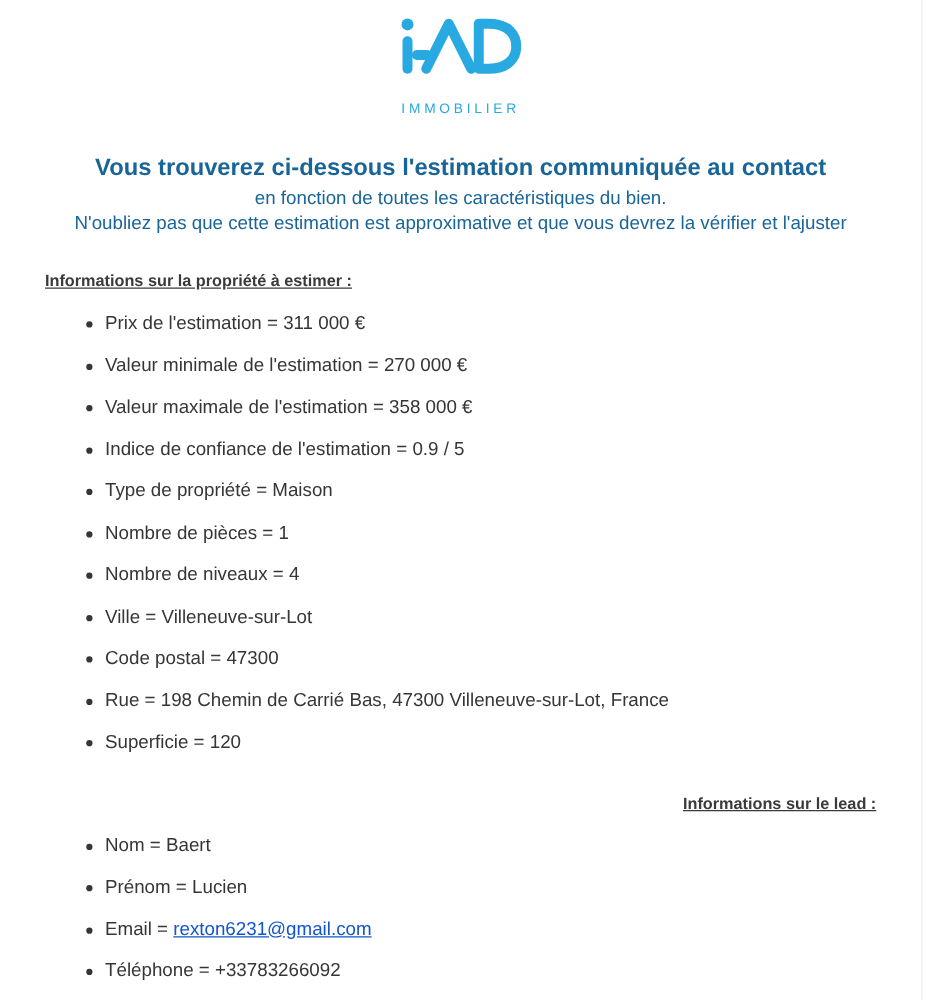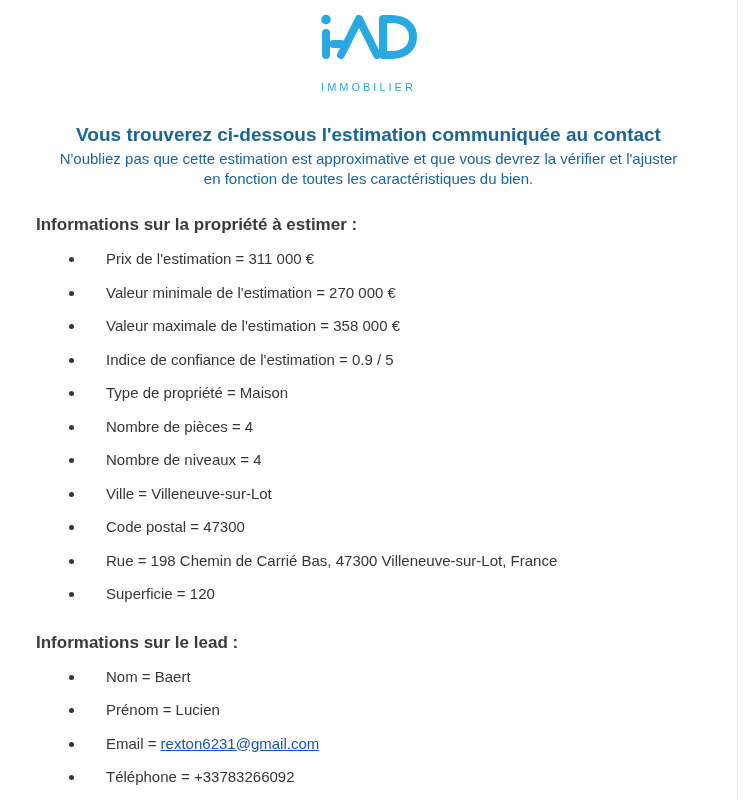--- a/index.html
+++ b/index.html
@@ -38,36 +38,37 @@
   .subtitle {
     margin-top: 3px;
     font-size: 15px;
     line-height: 17px;
     color: #1a6598;
     text-align: center;
   }
 
   .section-title {
     margin: 28px 36px 0;
-    font-size: 17px;
+    font-size: 13px;
     line-height: 20px;
     font-weight: bold;
     color: #3a3a3a;
+    text-decoration: underline;
   }
-  .section-title.lead { margin-top: 30px; }
+  .section-title.lead { margin-top: 30px; text-align: right; }
 
   
   ul.info-list {
     list-style: none;
     margin: 16px 0 0 0;
     padding: 0;
   }
   ul.info-list li {
     position: relative;
-    padding-left: 106px;
+    padding-left: 84px;
     padding-right: 30px;
     margin-bottom: 17px;
     font-size: 15px;
     line-height: 16.5px;
     color: #363636;
   }
   ul.info-list li::before {
     content: "";
     position: absolute;
     left: 69px;
@@ -97,31 +98,31 @@
         <line x1="17.5" y1="34" x2="25.5" y2="34"></line>
         <polyline points="25,45 43,9 61,45"></polyline>
         <path d="M67 45 V9 H75 C91 9 97 18 97 27 C97 36 91 45 75 45 H67 Z"></path>
       </g>
       <circle cx="10" cy="9.5" r="4.8" fill="#29a9e1"></circle>
     </svg>
     <div class="logo-sub">IMMOBILIER</div>
   </div>
 
   <div class="main-title">Vous trouverez ci-dessous l'estimation communiquée au contact</div>
+  <div class="subtitle">en fonction de toutes les caractéristiques du bien.</div>
   <div class="subtitle">N'oubliez pas que cette estimation est approximative et que vous devrez la vérifier et l'ajuster</div>
-  <div class="subtitle">en fonction de toutes les caractéristiques du bien.</div>
 
   <div class="section-title">Informations sur la propriété à estimer :</div>
   <ul class="info-list">
     <li>Prix de l'estimation = 311 000 €</li>
     <li>Valeur minimale de l'estimation = 270 000 €</li>
     <li>Valeur maximale de l'estimation = 358 000 €</li>
     <li>Indice de confiance de l'estimation = 0.9 / 5</li>
     <li>Type de propriété = Maison</li>
-    <li>Nombre de pièces = 4</li>
+    <li>Nombre de pièces = 1</li>
     <li>Nombre de niveaux = 4</li>
     <li>Ville = Villeneuve-sur-Lot</li>
     <li>Code postal = 47300</li>
     <li>Rue = 198 Chemin de Carrié Bas, 47300 Villeneuve-sur-Lot, France</li>
     <li>Superficie = 120</li>
   </ul>
 
   <div class="section-title lead">Informations sur le lead :</div>
   <ul class="info-list">
     <li>Nom = Baert</li>

